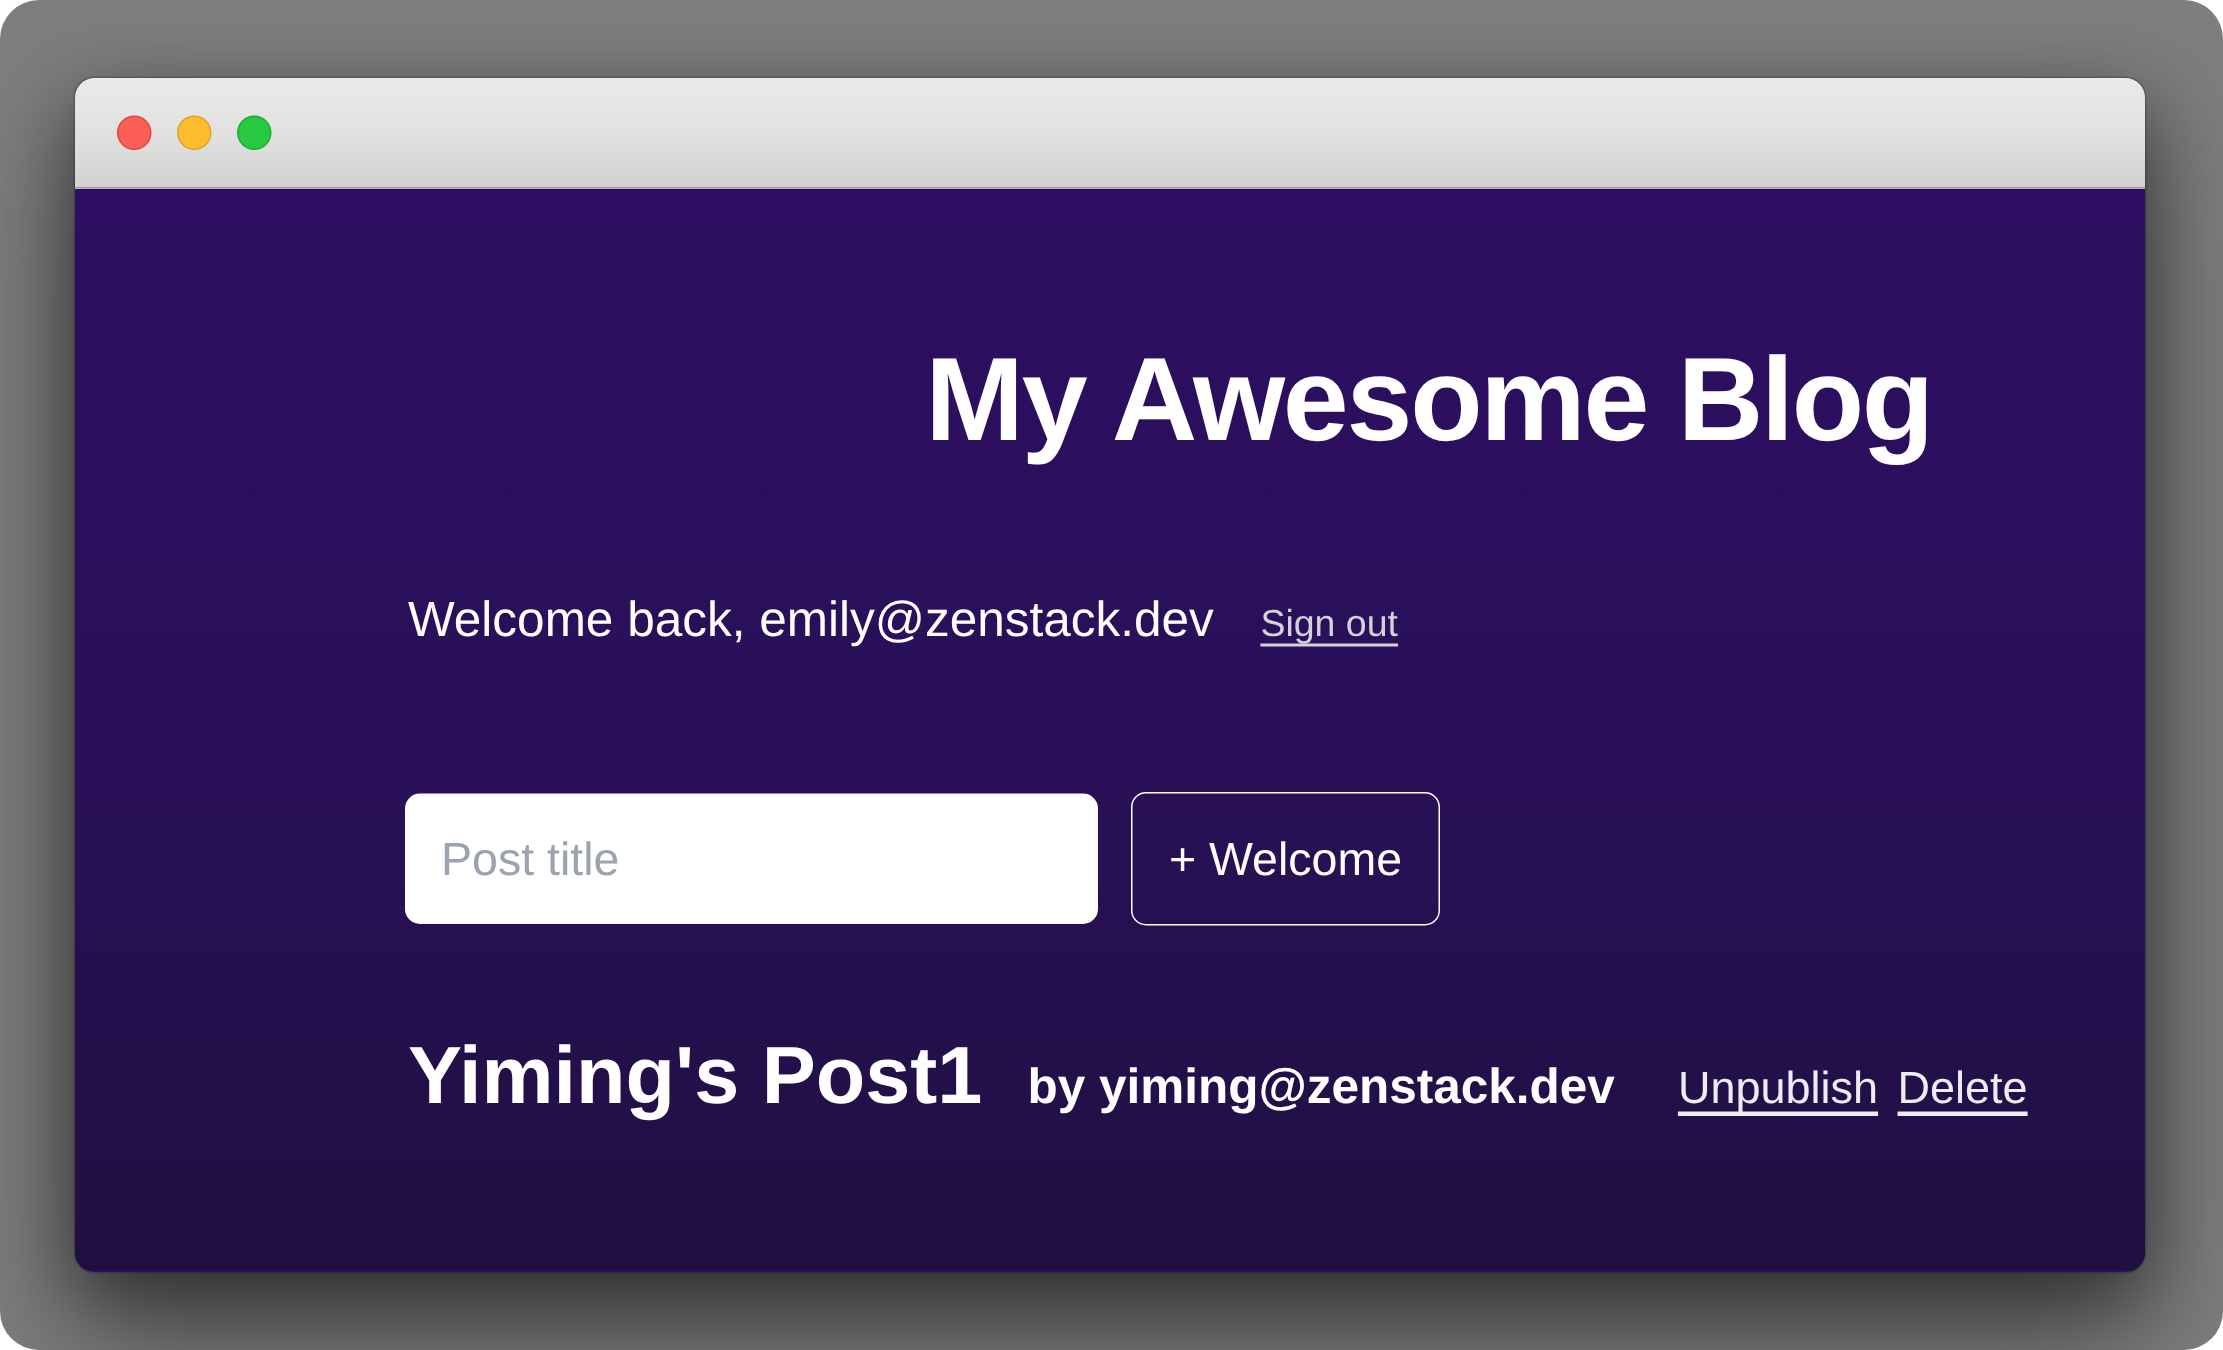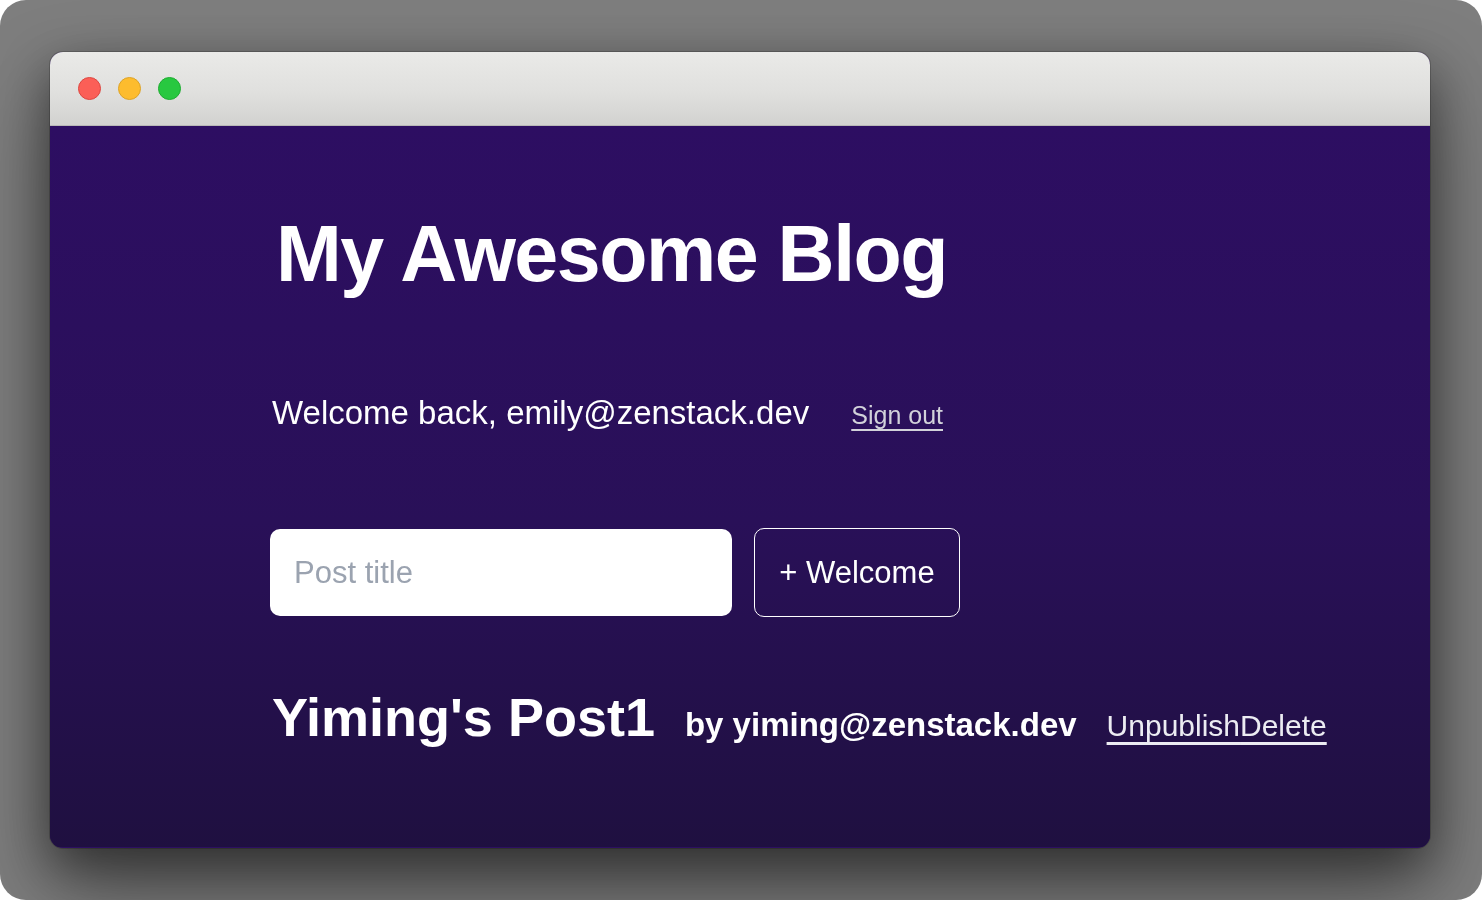--- a/index.html
+++ b/index.html
@@ -50,35 +50,35 @@
   .content {
     position: relative;
     height: 721px;
     background: linear-gradient(180deg, #2d0e62 0%, #291058 55%, #1f1040 100%);
     color: #ffffff;
   }
   .blog-title {
     position: absolute;
     left: 222px; top: 84px;
     width: 1000px;
-    margin: 4px;
-    text-align: left;
+    margin: 16px;
+    text-align: right;
     font-size: 79px;
     font-weight: 700;
     letter-spacing: -1.5px;
     color: #ffffff;
     line-height: 1.0;
     white-space: nowrap;
   }
   .user-row {
     position: absolute;
     left: 222px; top: 268px;
     display: flex;
     align-items: baseline;
-    gap: 42px;
+    gap: 31px;
     white-space: nowrap;
   }
   .welcome { font-size: 33px; color: #ffffff; }
   .signout {
     font-size: 25px;
     color: #d2d2da;
     text-decoration: underline;
     text-decoration-thickness: 2px;
     text-underline-offset: 5px;
     cursor: pointer;
@@ -128,22 +128,23 @@
     font-weight: 600;
     color: #ffffff;
   }
   .post-byline {
     font-size: 33px;
     color: #ffffff;
     margin-left: 30px;
     font-weight: bold;
   }
   .post-actions {
-    margin-left: 30px;
+    margin-left: 42px;
     display: inline-flex;
+    gap: 13px;
     align-items: baseline;
     justify-content: flex-end;
   }
   .post-actions a {
     font-size: 30px;
     font-weight: 500;
     color: #ececf2;
     text-decoration: underline;
     text-decoration-thickness: 2.5px;
     text-underline-offset: 6px;

